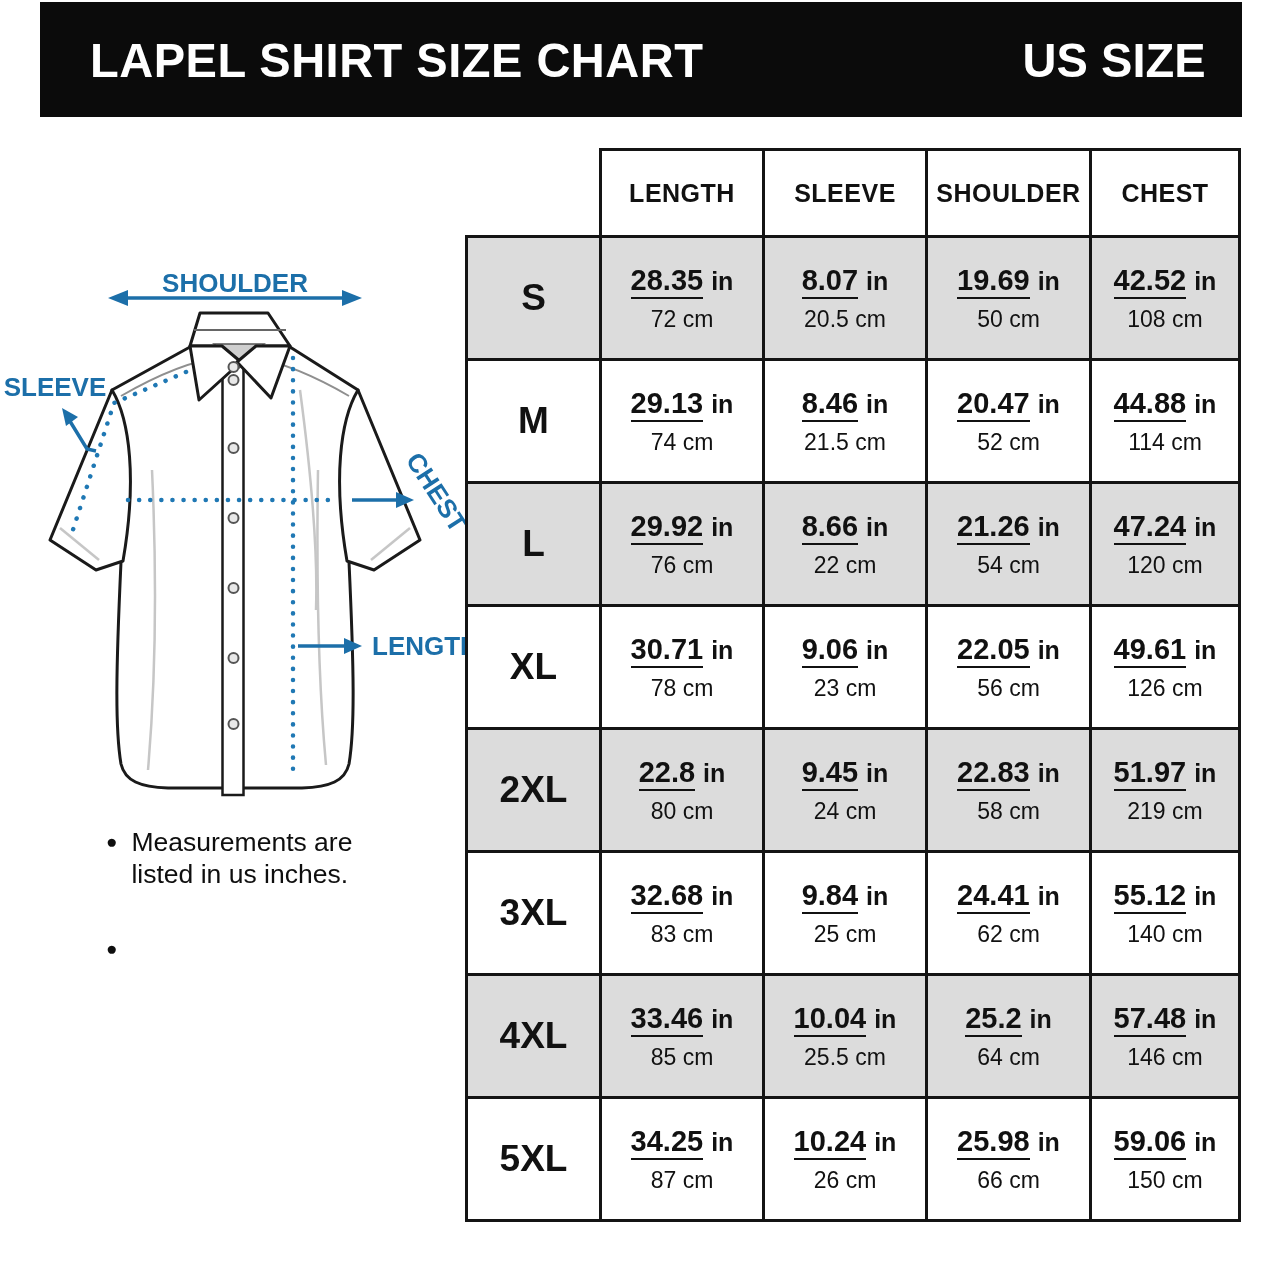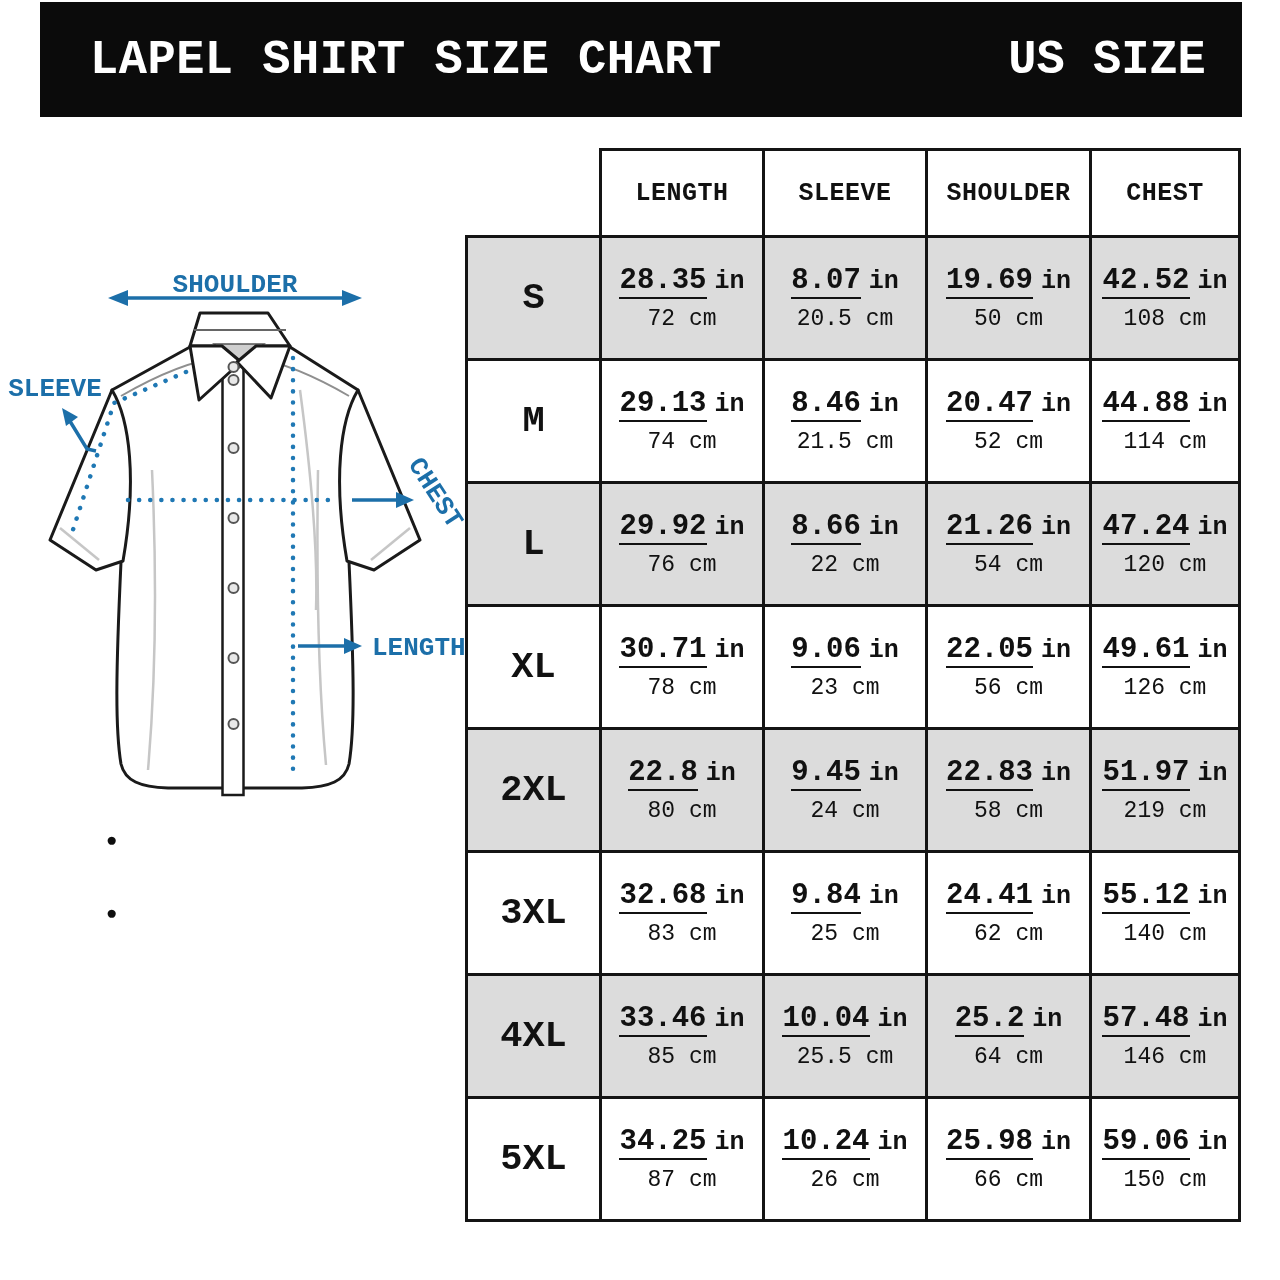--- a/index.html
+++ b/index.html
@@ -1,18 +1,18 @@
 <!DOCTYPE html>
 <html><head>
 <meta charset="utf-8">
 <style>
   html,body { margin:0; padding:0; background:#ffffff; }
   .canvas {
     position:relative; width:1280px; height:1280px; background:#ffffff;
-    font-family:Liberation Mono, monospace; overflow:hidden; color:#111;
+    font-family:Liberation Sans, sans-serif; overflow:hidden; color:#111;
   }
 
   
   .topbar {
     position:absolute; left:40px; top:2px; width:1202px; height:115px;
     background:#0b0b0b; display:flex; align-items:center; justify-content:space-between;
     padding:0 36px 0 50px; box-sizing:border-box;
   }
   .topbar .title {
     color:#fff; font-size:49px; font-weight:700; letter-spacing:0.5px;
@@ -123,20 +123,22 @@
     <g stroke="#1c6fa9" fill="#1c6fa9">
       <line x1="298" y1="396" x2="348" y2="396" stroke-width="3.5"></line>
       <polygon points="362,396 344,388 344,404" stroke="none"></polygon>
     </g>
     <text x="372" y="405" text-anchor="start" font-size="26" font-weight="bold" fill="#1c6fa9">LENGTH</text>
   </svg>
 
   <div class="notes">
     <div class="note">
       <span class="dot">●</span>
+      <span class="note-text">Measurements are
+listed in us inches.</span>
     </div>
     <div class="note">
       <span class="dot">●</span>
     </div>
   </div>
 
   <table class="size-table">
     <colgroup>
       <col style="width:134px">
         <col style="width:163px">

